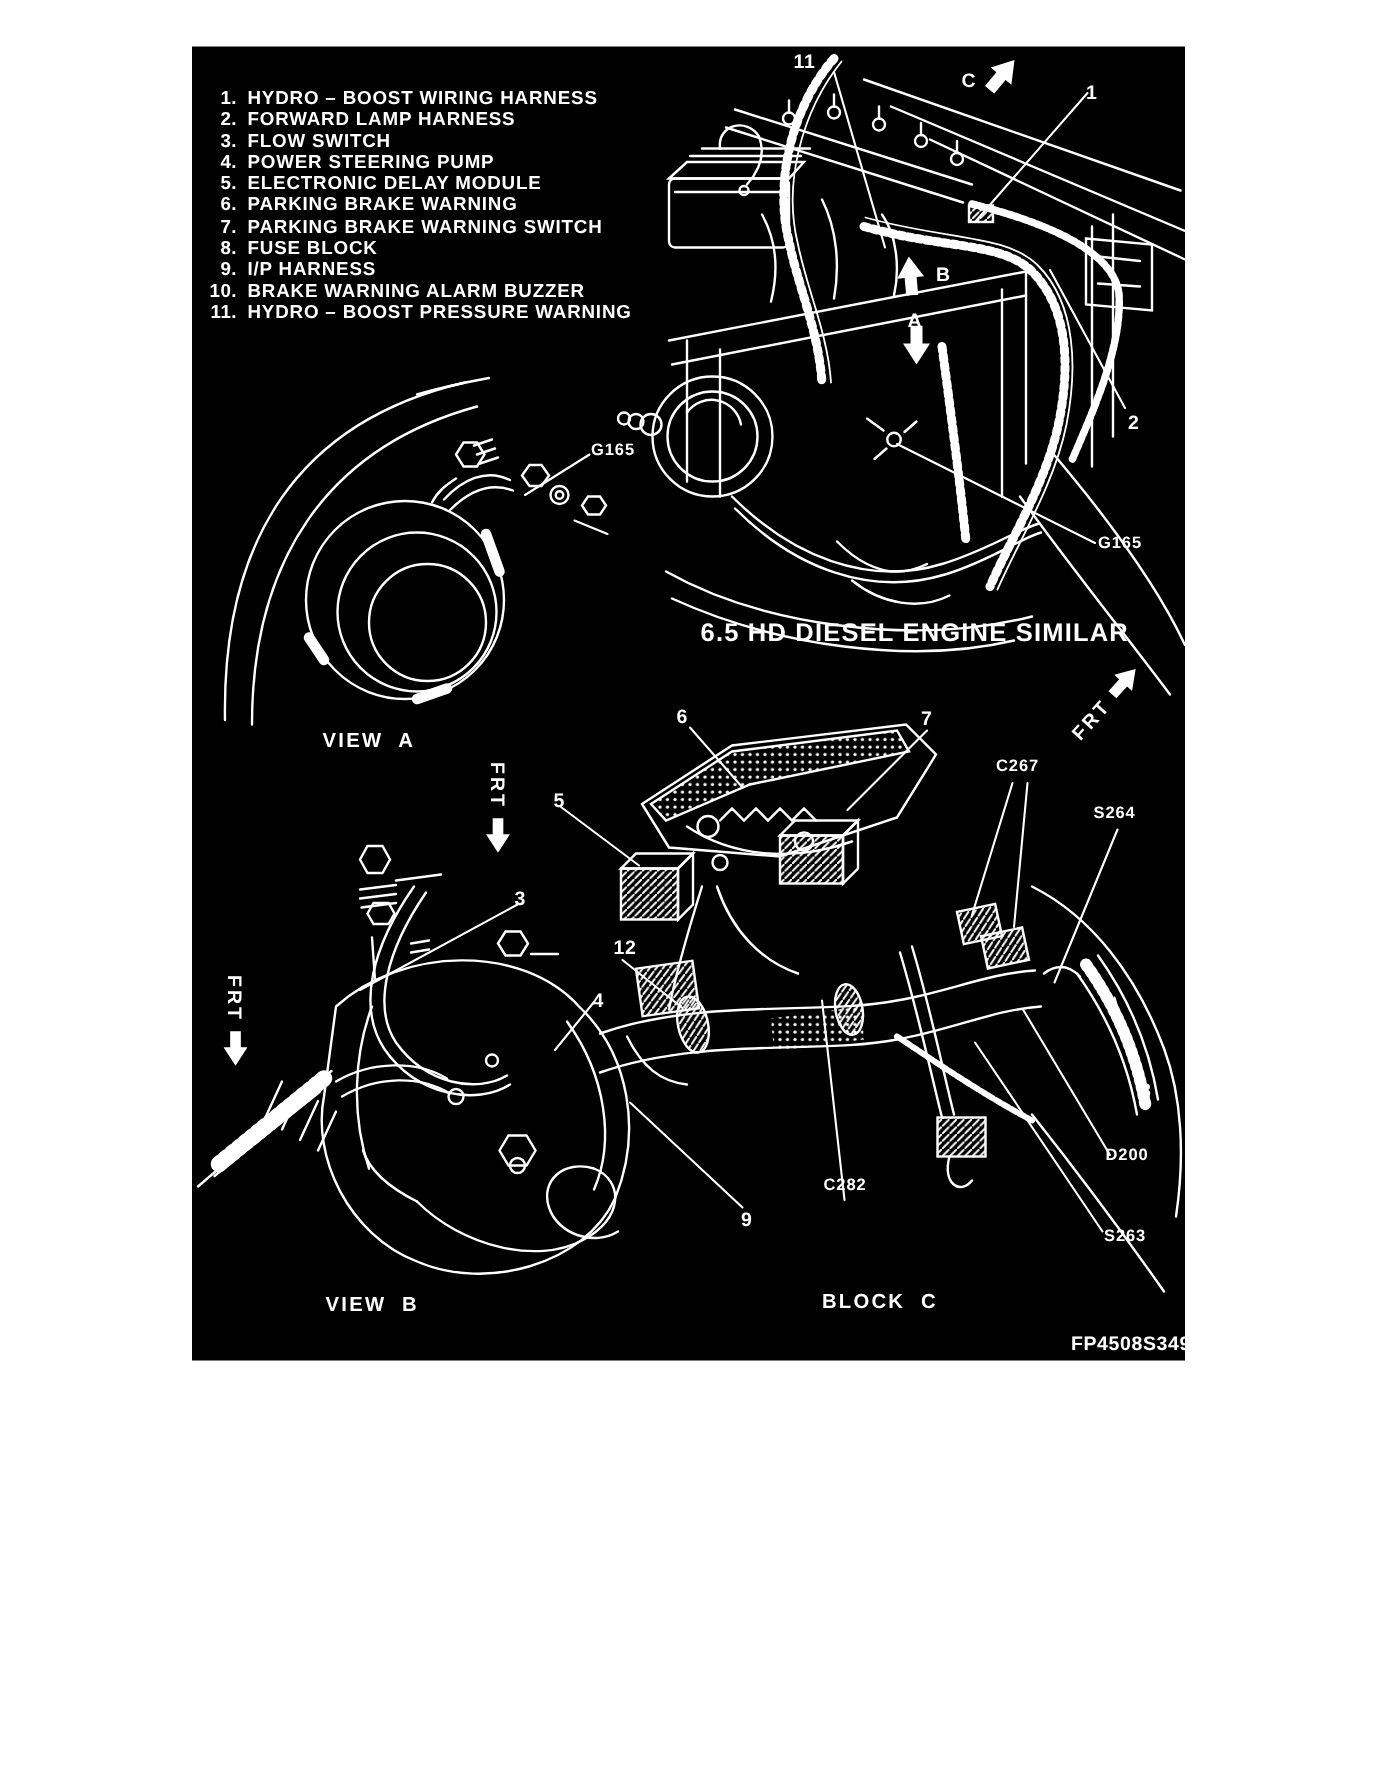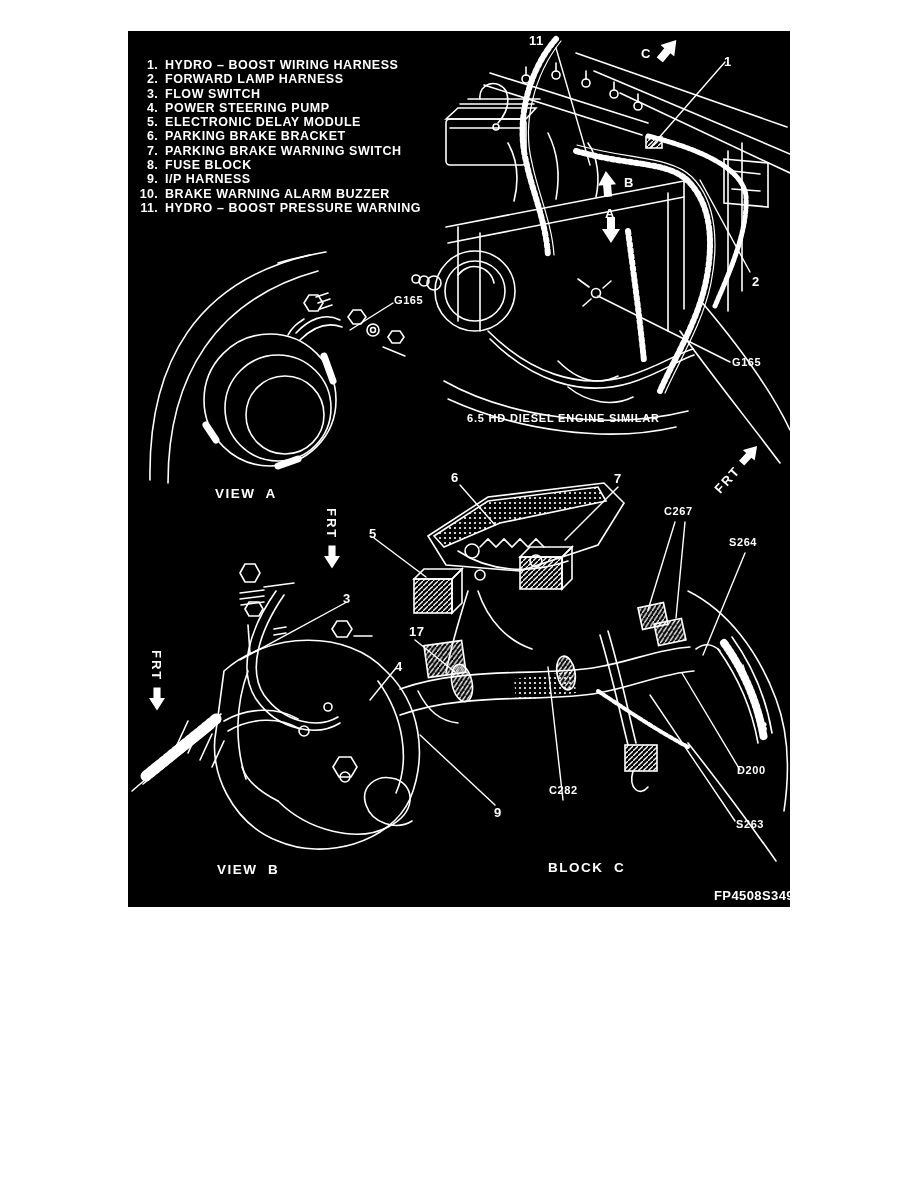--- a/index.html
+++ b/index.html
@@ -3,21 +3,21 @@
 <meta charset="utf-8">
 <style>
   html,body{margin:0;padding:0;background:#ffffff;}
   body{width:918px;height:1188px;position:relative;font-family:"Liberation Sans",sans-serif;}
   .panel{position:absolute;left:128px;top:31px;width:662px;height:876px;background:#000;overflow:hidden;}
   .panel svg.art{position:absolute;left:0;top:0;}
   .txt{position:absolute;color:#fff;font-weight:bold;white-space:pre;line-height:1;}
   .callout{font-size:13px;letter-spacing:.5px;}
   .code{font-size:11px;letter-spacing:.6px;}
   .viewtitle{font-size:13.5px;letter-spacing:1.5px;}
-  .caption{font-size:11px;letter-spacing:.8px;}
+  .caption{font-size:17px;letter-spacing:.8px;}
   .legend{position:absolute;left:6px;top:27px;color:#fff;}
   .legend-row{display:flex;align-items:baseline;height:14.3px;}
   .legend-num{width:24px;text-align:right;font-size:12.5px;font-weight:bold;letter-spacing:.3px;flex:none;}
   .legend-label{margin-left:7px;font-size:12.5px;font-weight:bold;letter-spacing:.55px;white-space:pre;text-align:center;}
   .frt{position:absolute;display:flex;align-items:center;gap:6px;width:70px;height:18px;}
   .frt .frt-label{color:#fff;font-weight:bold;font-size:13px;letter-spacing:2px;}
   .dirarrow{position:absolute;}
   .footer-code{position:absolute;color:#fff;font-weight:bold;font-size:13px;letter-spacing:.4px;}
 </style>
 </head>
@@ -251,21 +251,21 @@
     <div class="legend-row">
         <span class="legend-num">4.</span>
         <span class="legend-label">POWER STEERING PUMP</span>
       </div>
     <div class="legend-row">
         <span class="legend-num">5.</span>
         <span class="legend-label">ELECTRONIC DELAY MODULE</span>
       </div>
     <div class="legend-row">
         <span class="legend-num">6.</span>
-        <span class="legend-label">PARKING BRAKE BRACKET</span>
+        <span class="legend-label">PARKING BRAKE WARNING</span>
       </div>
     <div class="legend-row">
         <span class="legend-num">7.</span>
         <span class="legend-label">PARKING BRAKE WARNING SWITCH</span>
       </div>
     <div class="legend-row">
         <span class="legend-num">8.</span>
         <span class="legend-label">FUSE BLOCK</span>
       </div>
     <div class="legend-row">
@@ -324,21 +324,21 @@
 
   <div class="txt callout" style="left:215px;top:561px;">3</div>
   <div class="txt callout" style="left:267px;top:629px;">4</div>
   <div class="txt viewtitle" style="left:89px;top:832px;">VIEW  B</div>
 
   <div class="txt callout" style="left:241px;top:496px;">5</div>
   <div class="txt callout" style="left:323px;top:440px;">6</div>
   <div class="txt callout" style="left:486px;top:441px;">7</div>
   <div class="txt code" style="left:536px;top:475px;">C267</div>
   <div class="txt code" style="left:601px;top:506px;">S264</div>
-  <div class="txt callout" style="left:281px;top:594px;">17</div>
+  <div class="txt callout" style="left:281px;top:594px;">12</div>
   <div class="txt callout" style="left:632px;top:689px;">8</div>
   <div class="txt code" style="left:609px;top:734px;">D200</div>
   <div class="txt code" style="left:421px;top:754px;text-align:right;">C282</div>
   <div class="txt callout" style="left:366px;top:775px;">9</div>
   <div class="txt code" style="left:608px;top:788px;">S263</div>
   <div class="txt viewtitle" style="left:420px;top:830px;">BLOCK  C</div>
 
   <div class="footer-code" style="left:586px;top:857px;">FP4508S3497</div>
 
 </div>

